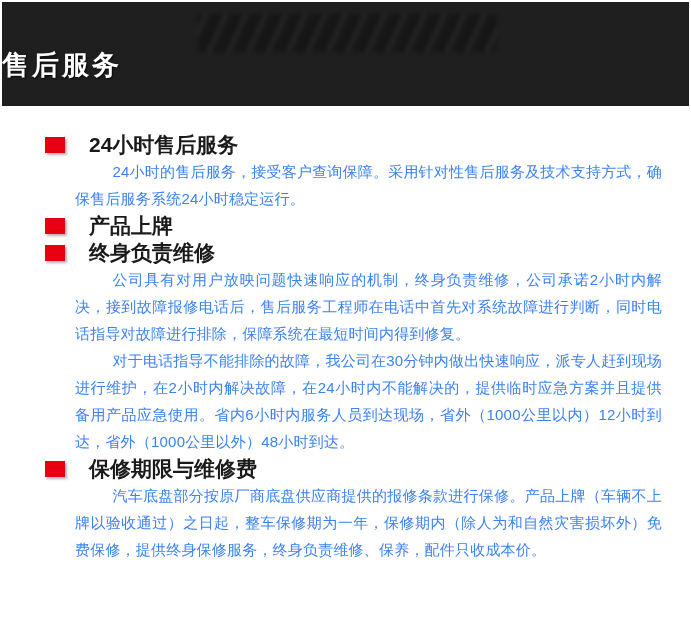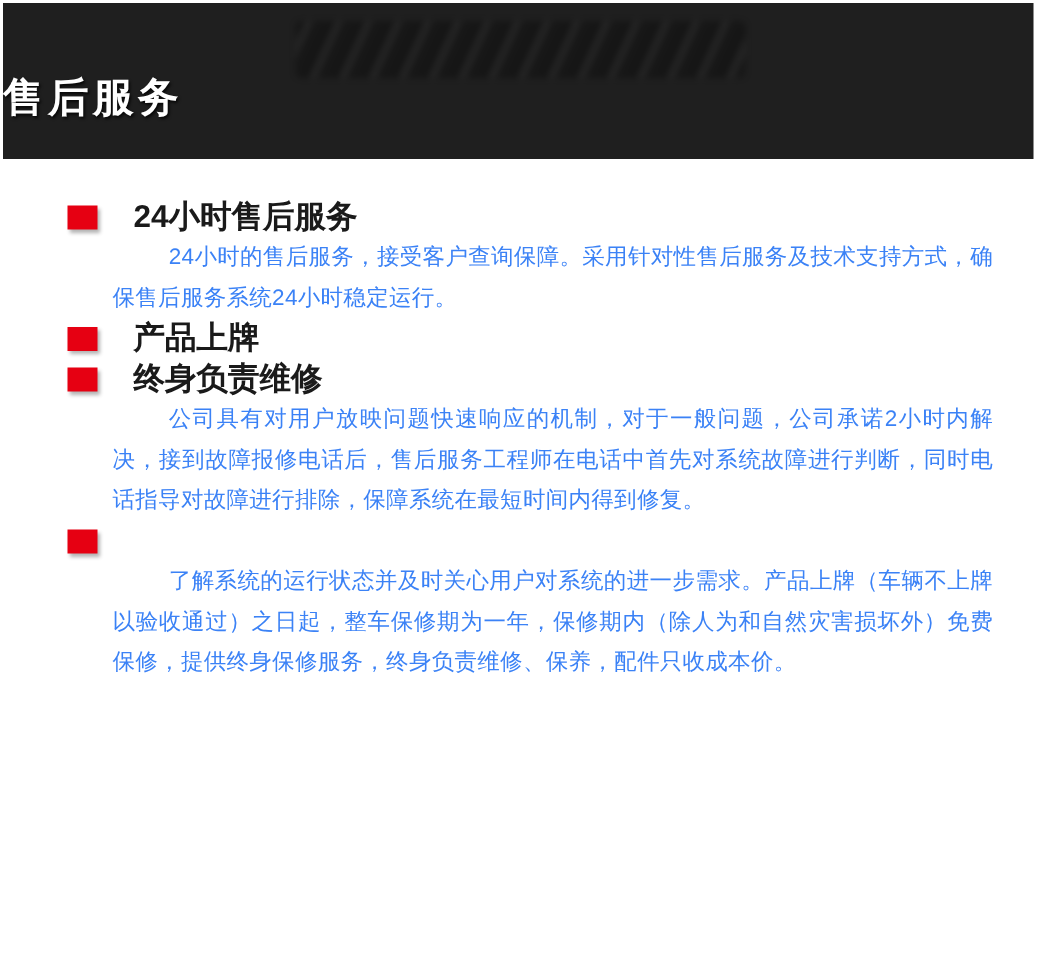--- a/index.html
+++ b/index.html
@@ -119,24 +119,26 @@
         <span class="bullet"></span>
         <span class="heading-text">产品上牌</span>
       </div>
     </div>
 
     <div class="section">
       <div class="section-heading">
         <span class="bullet"></span>
         <span class="heading-text">终身负责维修</span>
       </div>
-      <p>公司具有对用户放映问题快速响应的机制，对于一般问题，公司承诺2小时内解决，接到故障报修电话后，售后服务工程师在电话中首先对系统故障进行判断，同时电话指导对故障进行排除，保障系统在最短时间内得到修复。</p>
+      <p>公司具有对用户放映问题快速响应的机制，终身负责维修，公司承诺2小时内解决，接到故障报修电话后，售后服务工程师在电话中首先对系统故障进行判断，同时电话指导对故障进行排除，保障系统在最短时间内得到修复。</p>
+      <p>对于电话指导不能排除的故障，我公司在30分钟内做出快速响应，派专人赶到现场进行维护，在2小时内解决故障，在24小时内不能解决的，提供临时应急方案并且提供备用产品应急使用。省内6小时内服务人员到达现场，省外（1000公里以内）12小时到达，省外（1000公里以外）48小时到达。</p>
     </div>
 
     <div class="section">
       <div class="section-heading">
         <span class="bullet"></span>
+        <span class="heading-text">保修期限与维修费</span>
       </div>
-      <p>了解系统的运行状态并及时关心用户对系统的进一步需求。产品上牌（车辆不上牌以验收通过）之日起，整车保修期为一年，保修期内（除人为和自然灾害损坏外）免费保修，提供终身保修服务，终身负责维修、保养，配件只收成本价。</p>
+      <p>汽车底盘部分按原厂商底盘供应商提供的报修条款进行保修。产品上牌（车辆不上牌以验收通过）之日起，整车保修期为一年，保修期内（除人为和自然灾害损坏外）免费保修，提供终身保修服务，终身负责维修、保养，配件只收成本价。</p>
     </div>
 
   </div>
 </div>
 
 </body></html>

